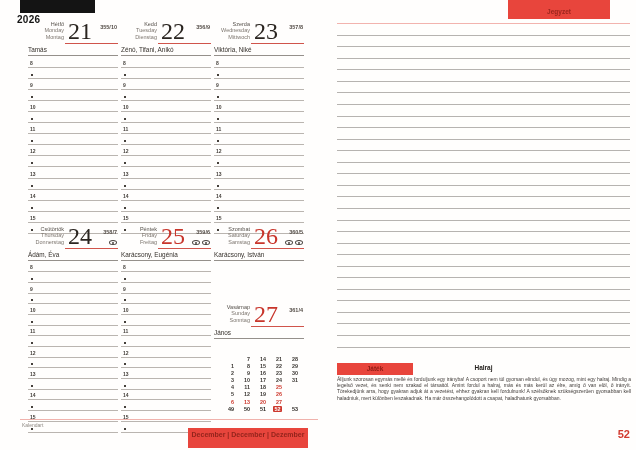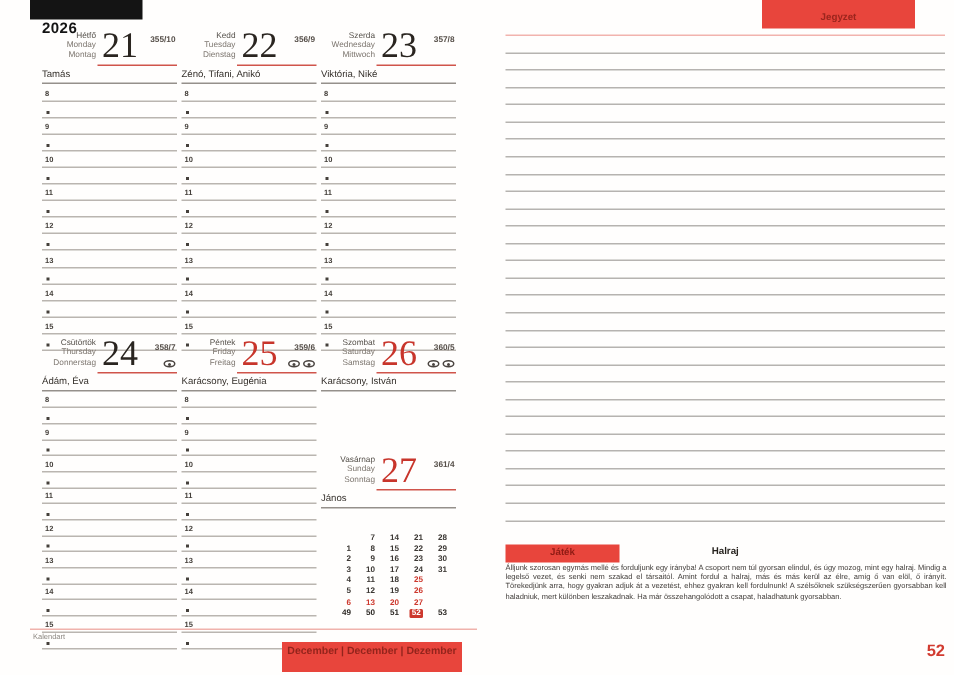--- a/index.html
+++ b/index.html
@@ -1,21 +1,21 @@
 <!DOCTYPE html>
 <html><head>
 <meta charset="utf-8">
 <style>
   html,body{margin:0;padding:0;background:#fff;}
   .sheet{position:relative;width:636px;height:450px;background:#fffefd;
          font-family:"Liberation Sans",sans-serif;overflow:hidden;}
 
   
   .brand-block{position:absolute;left:20px;top:0;width:75px;height:13px;background:#141414;}
-  .year{position:absolute;left:28px;top:14px;font-size:10px;font-weight:bold;color:#141414;letter-spacing:.3px;}
+  .year{position:absolute;left:17px;top:14px;font-size:10px;font-weight:bold;color:#141414;letter-spacing:.3px;}
 
   
   .day-block{position:absolute;}
   .day-names{position:absolute;left:0;top:1px;width:36px;text-align:right;
              font-size:5.5px;line-height:6.3px;color:#7d766f;}
   .day-names .hu{color:#55504a;}
   .day-num{position:absolute;left:40px;top:0;font-family:"Liberation Serif","DejaVu Serif",serif;
            font-size:24px;line-height:23px;color:#2a2520;}
   .day-num.red{color:#c8352b;}
   .day-doy{position:absolute;right:1px;top:4px;font-size:5.5px;font-weight:bold;color:#564f49;}

